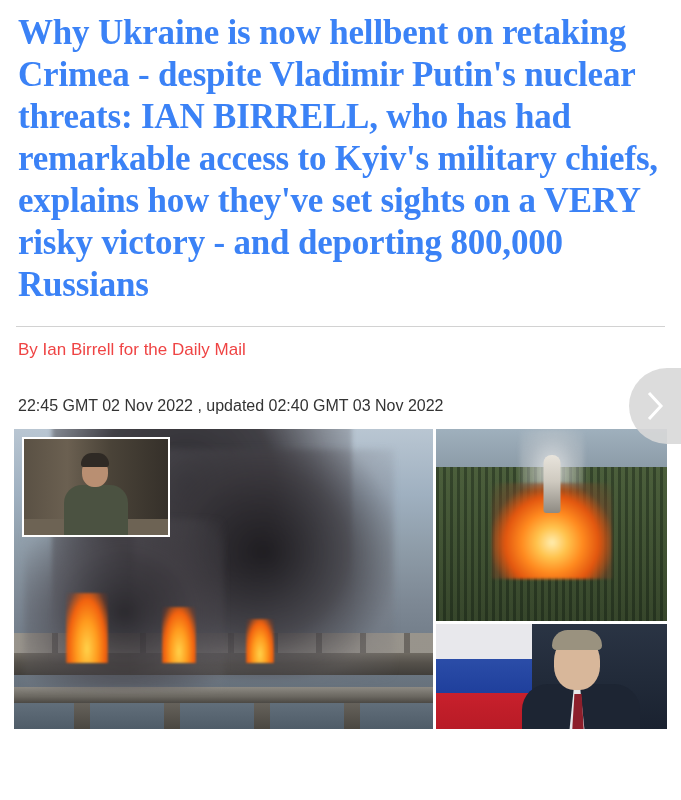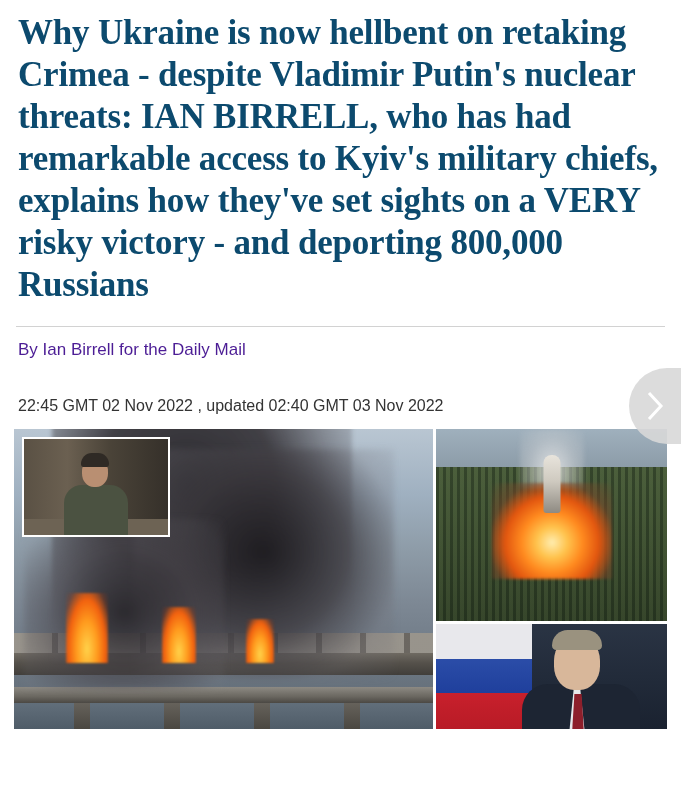--- a/index.html
+++ b/index.html
@@ -18,34 +18,34 @@
     width: 681px;
     height: 800px;
     position: relative;
     box-sizing: border-box;
   }
   .headline {
     font-family: "Liberation Serif", serif;
     font-size: 35px;
     line-height: 42px;
     font-weight: 700;
-    color: #0c4a6e;
+    color: #3b82f6;
     letter-spacing: -0.2px;
     margin: 0;
     padding: 12px 18px 0 18px;
     box-sizing: border-box;
   }
   .rule {
     height: 1px;
     background: #d2d2d2;
     margin: 20px 16px 0 16px;
   }
   .byline {
     font-size: 17px;
-    color: #4c1d95;
+    color: #ef4444;
     padding: 12px 18px 0 18px;
     line-height: 22px;
   }
   .timestamp {
     font-size: 16px;
     color: #333333;
     padding: 2px 18px 0 18px;
     line-height: 22px;
     margin-top: 32px;
   }

